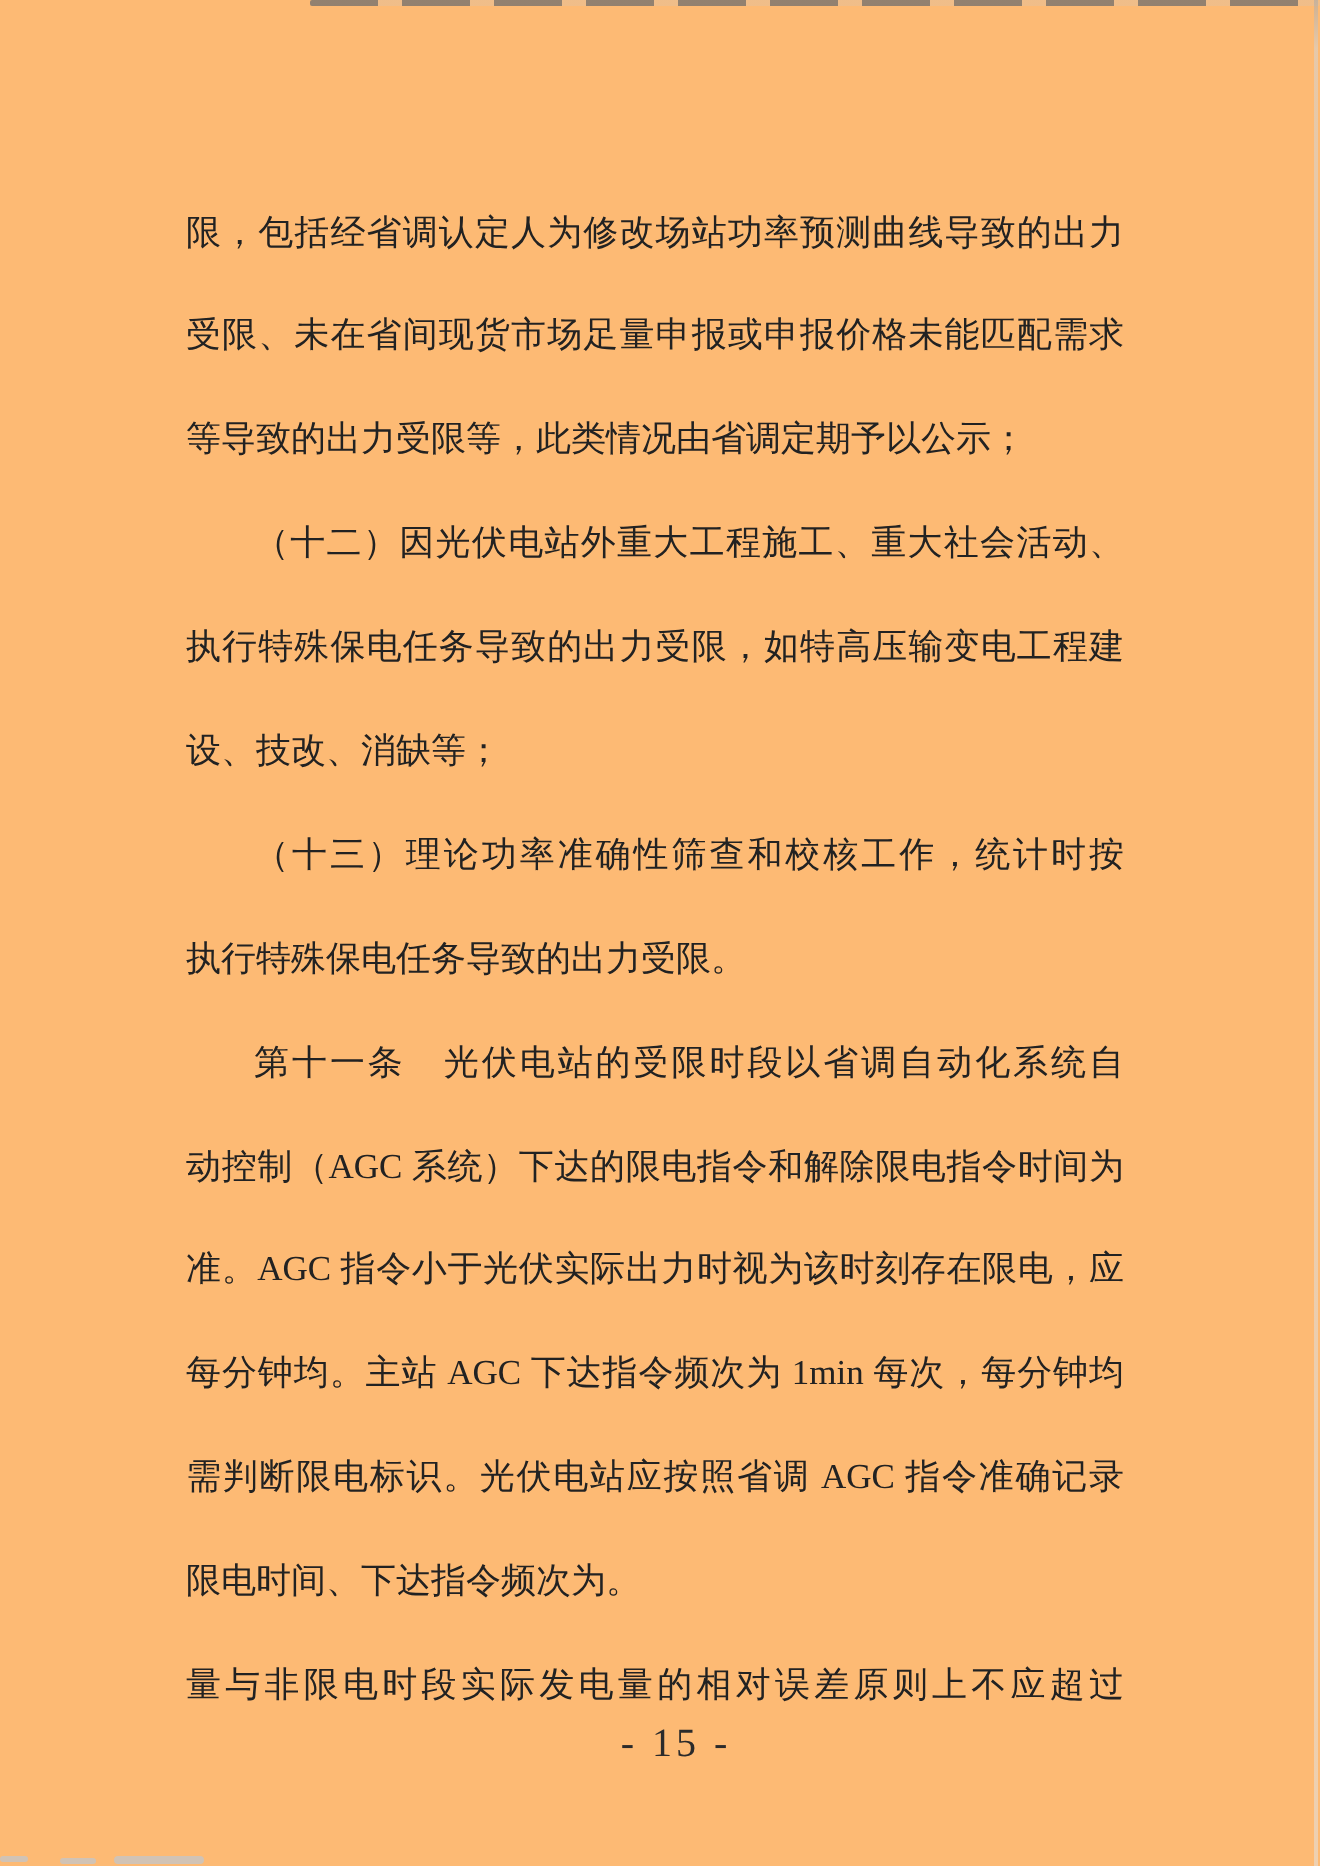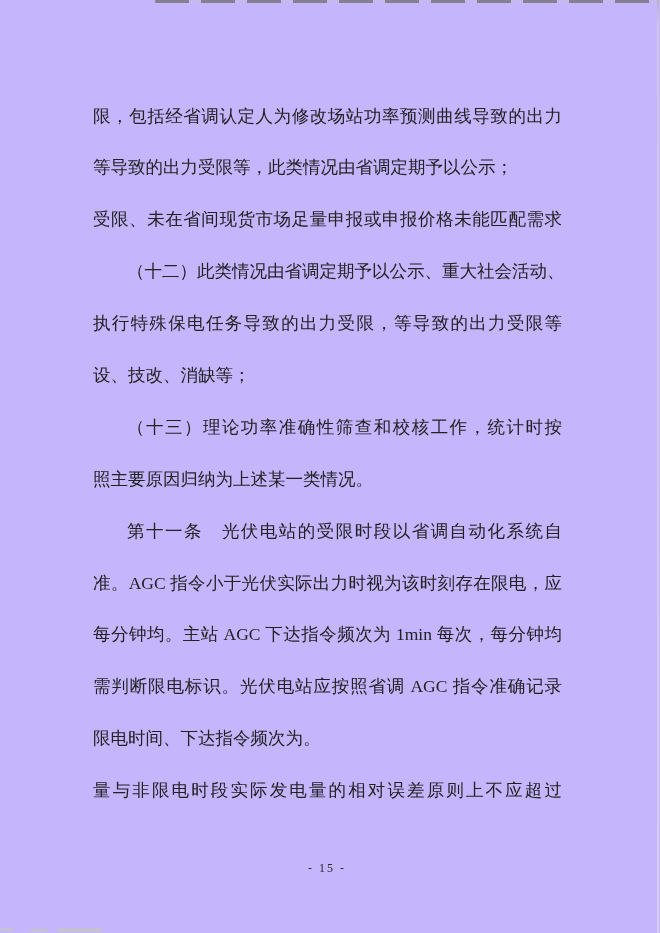--- a/index.html
+++ b/index.html
@@ -11,21 +11,21 @@
     width: 660px;
     height: 933px;
     position: relative;
     background: #fdfdfc;
     font-family: "Liberation Serif", "DejaVu Serif", serif;
     overflow: hidden;
   }
   .page {
     position: absolute;
     inset: 0;
-    background: #c4b5fd;
+    background: #fdba74;
   }
   
   .text-block {
     position: absolute;
     left: 93px;
     top: 81px;
     width: 469px;
   }
   .line {
     font-size: 17.5px;
@@ -41,24 +41,24 @@
   .line.indent {
     padding-left: 34px;
   }
   .line.para-end {
     text-align-last: left;
   }
   
   .page-number {
     position: absolute;
     top: 861px;
-    left: 97px;
+    left: 108px;
     width: 460px;
     text-align: center;
-    font-size: 12px;
+    font-size: 20px;
     letter-spacing: 2px;
     color: #2b2b2b;
   }
   
   .artifact-top-edge {
     position: absolute;
     top: 0;
     left: 155px;
     width: 505px;
     height: 3px;
@@ -92,28 +92,29 @@
 <div class="page">
 
   <div class="artifact-top-edge"></div>
   <div class="artifact-right-edge"></div>
   <div class="smudge s1"></div>
   <div class="smudge s2"></div>
   <div class="smudge s3"></div>
 
   <main class="text-block">
     <p class="line">限，包括经省调认定人为修改场站功率预测曲线导致的出力</p>
+    <p class="line">受限、未在省间现货市场足量申报或申报价格未能匹配需求</p>
     <p class="line para-end">等导致的出力受限等，此类情况由省调定期予以公示；</p>
-    <p class="line">受限、未在省间现货市场足量申报或申报价格未能匹配需求</p>
-    <p class="line indent">（十二）此类情况由省调定期予以公示、重大社会活动、</p>
-    <p class="line">执行特殊保电任务导致的出力受限，等导致的出力受限等</p>
+    <p class="line indent">（十二）因光伏电站外重大工程施工、重大社会活动、</p>
+    <p class="line">执行特殊保电任务导致的出力受限，如特高压输变电工程建</p>
     <p class="line para-end">设、技改、消缺等；</p>
     <p class="line indent">（十三）理论功率准确性筛查和校核工作，统计时按</p>
-    <p class="line para-end">照主要原因归纳为上述某一类情况。</p>
+    <p class="line para-end">执行特殊保电任务导致的出力受限。</p>
     <p class="line indent">第十一条　光伏电站的受限时段以省调自动化系统自</p>
+    <p class="line">动控制（AGC 系统）下达的限电指令和解除限电指令时间为</p>
     <p class="line">准。AGC 指令小于光伏实际出力时视为该时刻存在限电，应</p>
     <p class="line">每分钟均。主站 AGC 下达指令频次为 1min 每次，每分钟均</p>
     <p class="line">需判断限电标识。光伏电站应按照省调 AGC 指令准确记录</p>
     <p class="line para-end">限电时间、下达指令频次为。</p>
     <p class="line">量与非限电时段实际发电量的相对误差原则上不应超过</p>
 
   </main>
 
   <div class="page-number">- 15 -</div>
 

